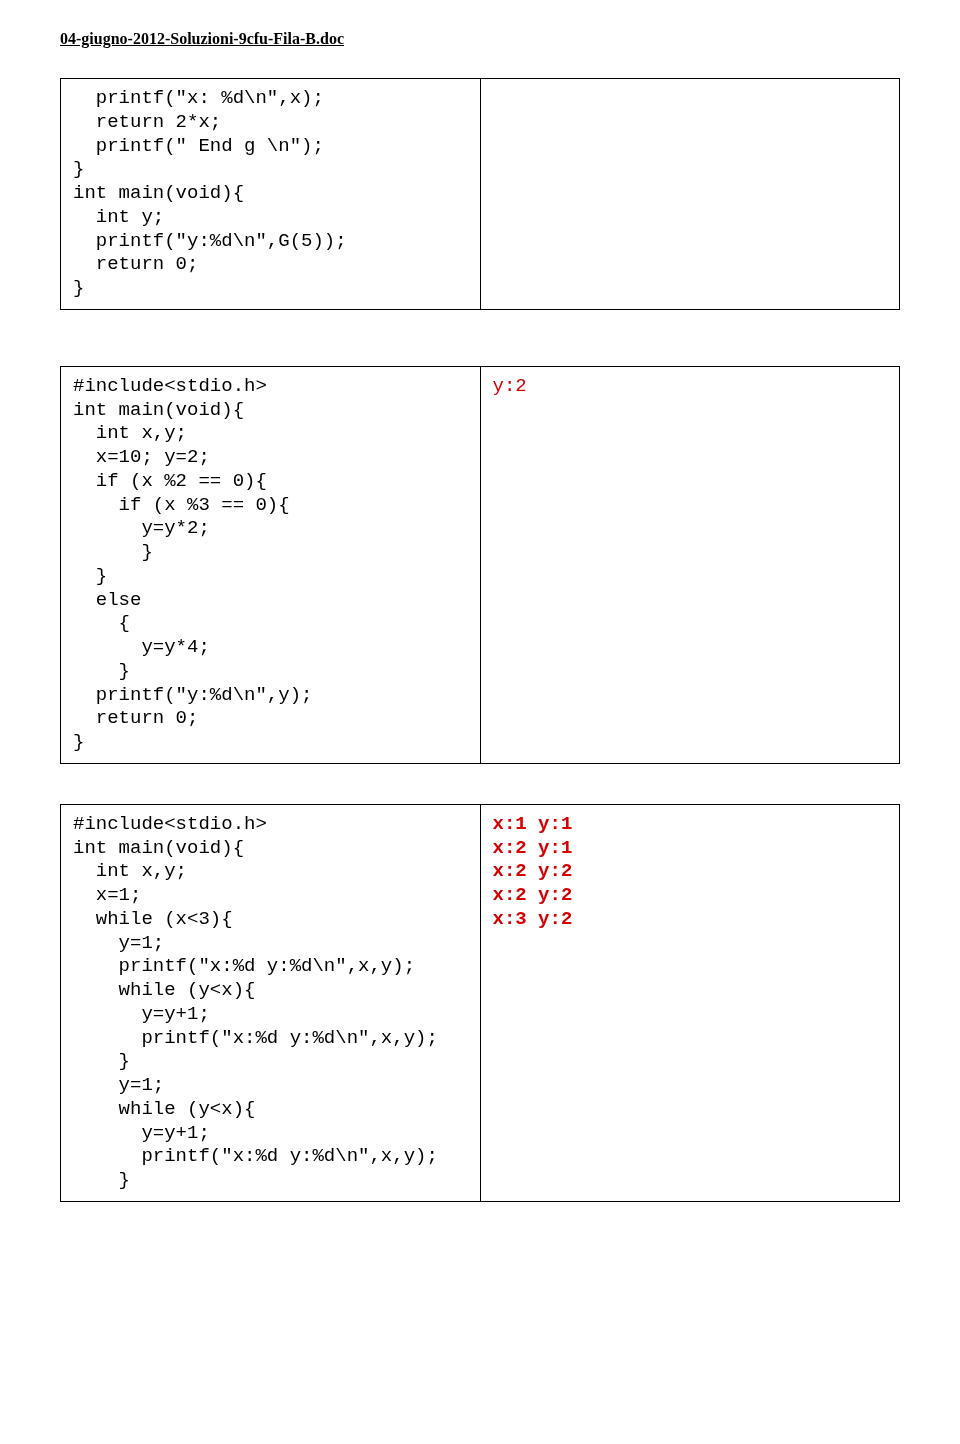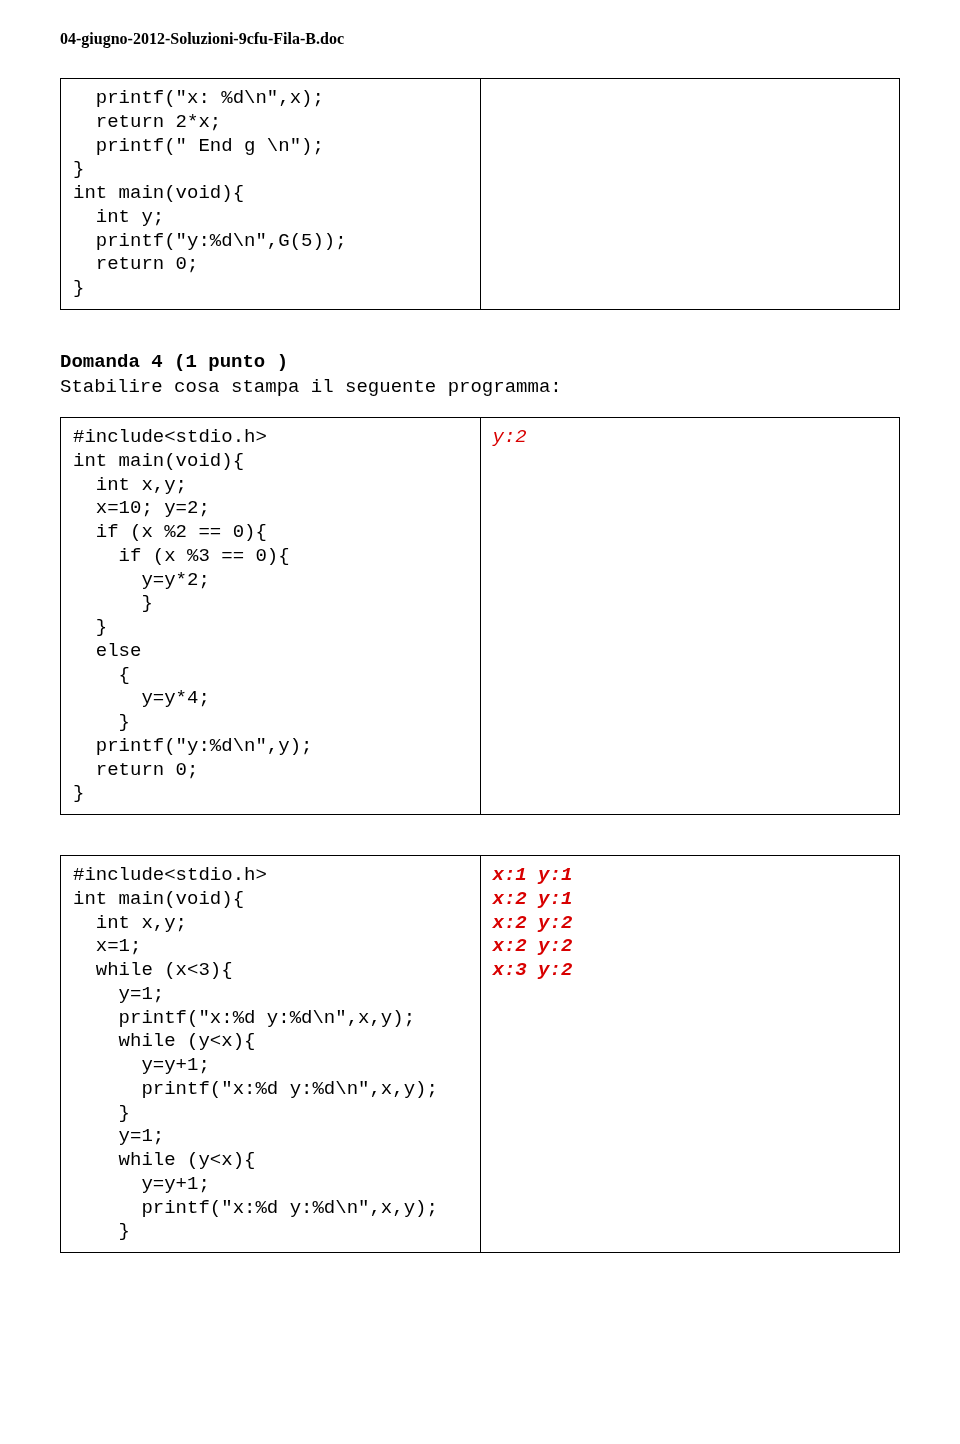--- a/index.html
+++ b/index.html
@@ -10,36 +10,36 @@
       width: 960px;
       color: #000;
     }
     .page {
       padding: 30px 60px 30px 60px;
     }
     .header {
       font-size: 16px;
       font-weight: bold;
       margin-bottom: 30px;
+      text-decoration: underline;
     }
     .two-col {
       display: flex;
       border: 1px solid #000;
       margin-bottom: 40px;
     }
     .two-col .left, .two-col .right {
       padding: 8px 12px;
     }
     .two-col .left {
       width: 50%;
       border-right: 1px solid #000;
     }
     .two-col .right {
       width: 50%;
-      font-style: italic;
     }
     .code {
       font-family: "Courier New", Courier, monospace;
       font-size: 19px;
       white-space: pre;
       line-height: 1.25;
     }
     .section-title {
       font-family: "Courier New", Courier, monospace;
       font-size: 19px;
@@ -72,24 +72,20 @@
   int y;
   printf("y:%d\n",G(5));
   return 0;
 }</div>
     </div>
     <div class="right">
       <div class="code"></div>
     </div>
   </div>
 
-  <div class="section-title">
-    <span class="bold">Domanda 4 (1 punto )</span><br>
-    <span>Stabilire cosa stampa il seguente programma:</span>
-  </div>
   <div style="height:16px"></div>
   <div class="two-col">
     <div class="left">
       <div class="code">#include&lt;stdio.h&gt;
 int main(void){
   int x,y;
   x=10; y=2;
   if (x %2 == 0){
     if (x %3 == 0){
       y=y*2;

